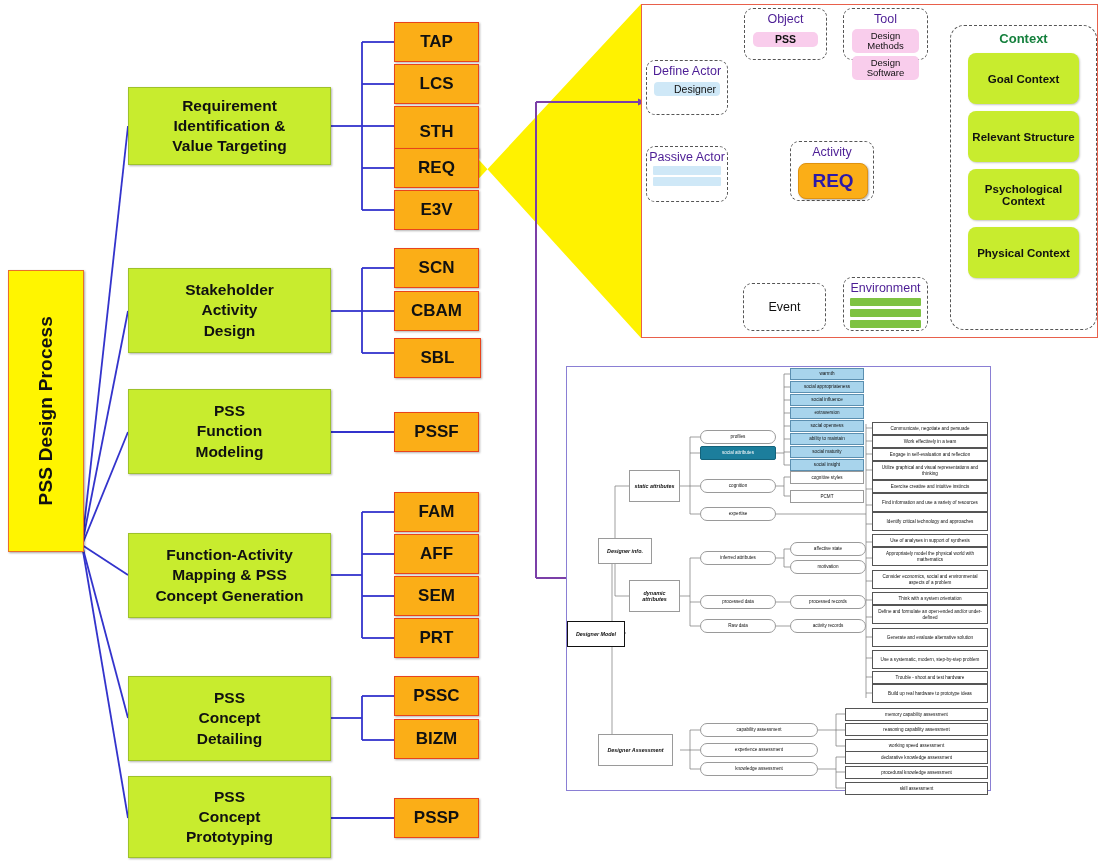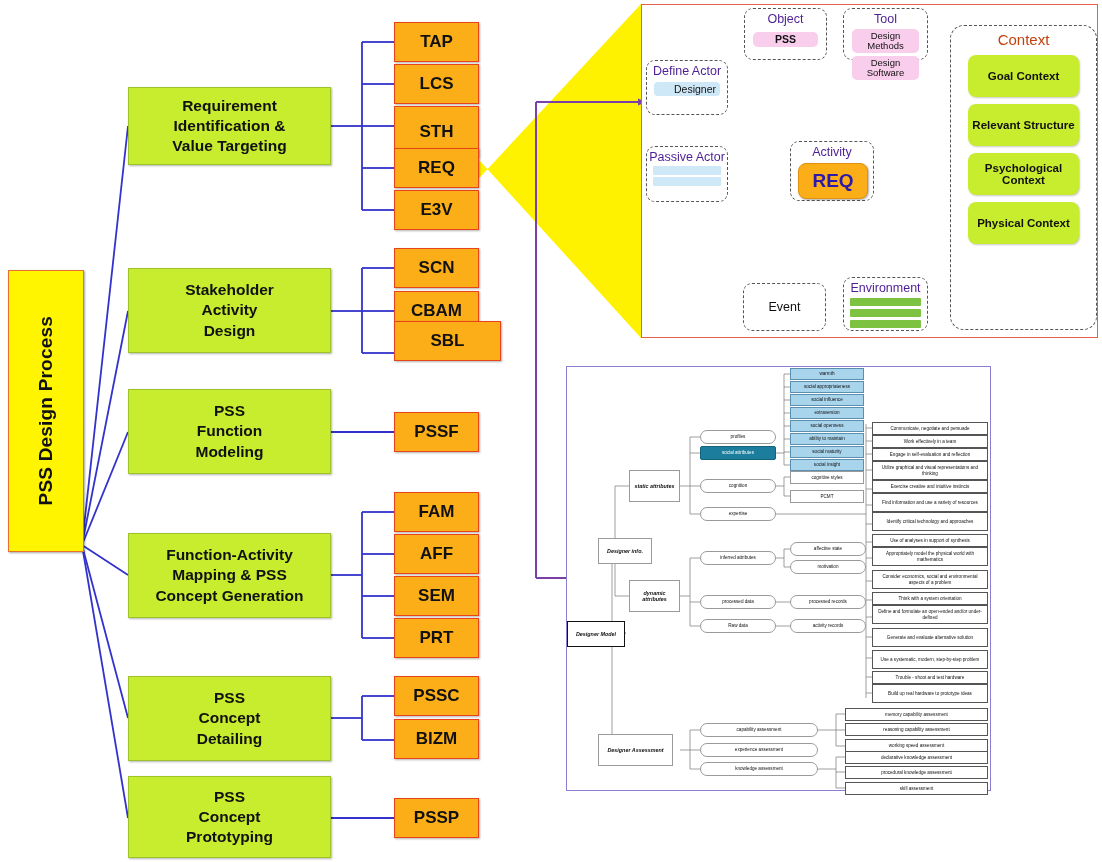--- a/index.html
+++ b/index.html
@@ -37,22 +37,22 @@
   .chip-pink{background:#F9CDEC;margin:3px 8px;border-radius:5px;font-size:9.5px;
     line-height:1.05;padding:2px 0;color:#111;}
   .chip-blue{background:#CFE8F7;margin:2px 7px;border-radius:4px;font-size:10.5px;
     padding:1px 0;color:#111;}
   .reqChip{position:absolute;left:798px;top:163px;width:68px;height:34px;background:#FBAE17;
     border:1px solid #e0920e;border-radius:8px;display:flex;align-items:center;
     justify-content:center;font-weight:bold;font-size:19px;color:#2C1AA8;
     box-shadow:1px 1px 2px rgba(0,0,0,.3);}
   .ctxbox{position:absolute;left:950px;top:25px;width:147px;height:305px;
     border:1px dashed #555;border-radius:14px;background:#fff;box-sizing:border-box;}
-  .ctxtitle{text-align:center;font-size:15px;padding-top:5px;color:#c2410c;}
-  .ctxitem{margin:7px 17px;height:42px;background:#C8EC2E;border-radius:8px;
+  .ctxtitle{text-align:center;font-size:13px;padding-top:5px;color:#15803d;font-weight:bold;}
+  .ctxitem{margin:7px 17px;height:51px;background:#C8EC2E;border-radius:8px;
     display:flex;align-items:center;justify-content:center;
     font-weight:bold;font-size:11.5px;color:#111;text-align:center;
     box-shadow:1px 1px 2px rgba(0,0,0,.22);}
 
   
   .panelB{position:absolute;left:566px;top:366px;width:425px;height:425px;
     background:#fff;border:1.3px solid #8A7FD4;box-sizing:border-box;}
   .tn{position:absolute;background:#fff;border:1px solid #9a9a9a;box-sizing:border-box;
     display:flex;align-items:center;justify-content:center;text-align:center;
     font-size:4.6px;color:#111;line-height:1.12;padding:0 1px;border-radius:2px;}
@@ -197,21 +197,21 @@
   </div>
 
   <div class="meth" style="left:394px;top:22px;width:85px;height:40px;">TAP</div>
   <div class="meth" style="left:394px;top:64px;width:85px;height:40px;">LCS</div>
   <div class="meth" style="left:394px;top:106px;width:85px;height:52px;">STH</div>
   <div class="meth" style="left:394px;top:148px;width:85px;height:40px;">REQ</div>
   <div class="meth" style="left:394px;top:190px;width:85px;height:40px;">E3V</div>
 
   <div class="meth" style="left:394px;top:248px;width:85px;height:40px;">SCN</div>
   <div class="meth" style="left:394px;top:291px;width:85px;height:40px;">CBAM</div>
-  <div class="meth" style="left:394px;top:321px;width:107px;height:40px;">SBL</div>
+  <div class="meth" style="left:394px;top:338px;width:87px;height:40px;">SBL</div>
 
   <div class="meth" style="left:394px;top:412px;width:85px;height:40px;">PSSF</div>
 
   <div class="meth" style="left:394px;top:492px;width:85px;height:40px;">FAM</div>
   <div class="meth" style="left:394px;top:534px;width:85px;height:40px;">AFF</div>
   <div class="meth" style="left:394px;top:576px;width:85px;height:40px;">SEM</div>
   <div class="meth" style="left:394px;top:618px;width:85px;height:40px;">PRT</div>
 
   <div class="meth" style="left:394px;top:676px;width:85px;height:40px;">PSSC</div>
   <div class="meth" style="left:394px;top:719px;width:85px;height:40px;">BIZM</div>

